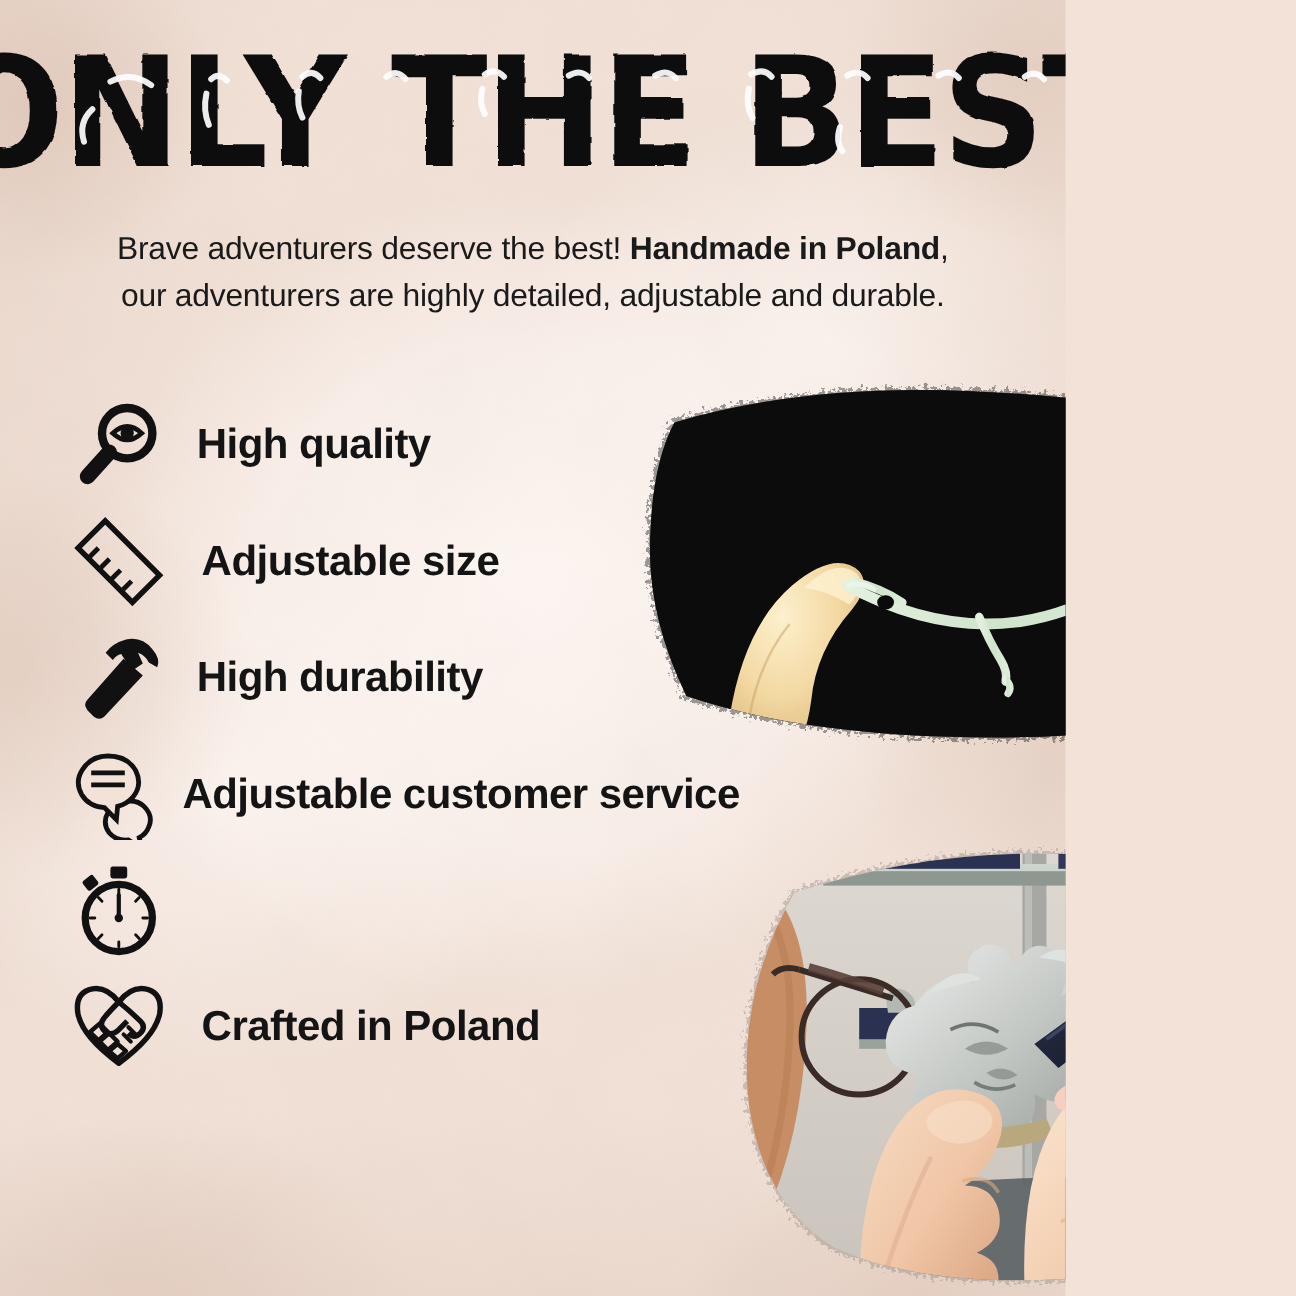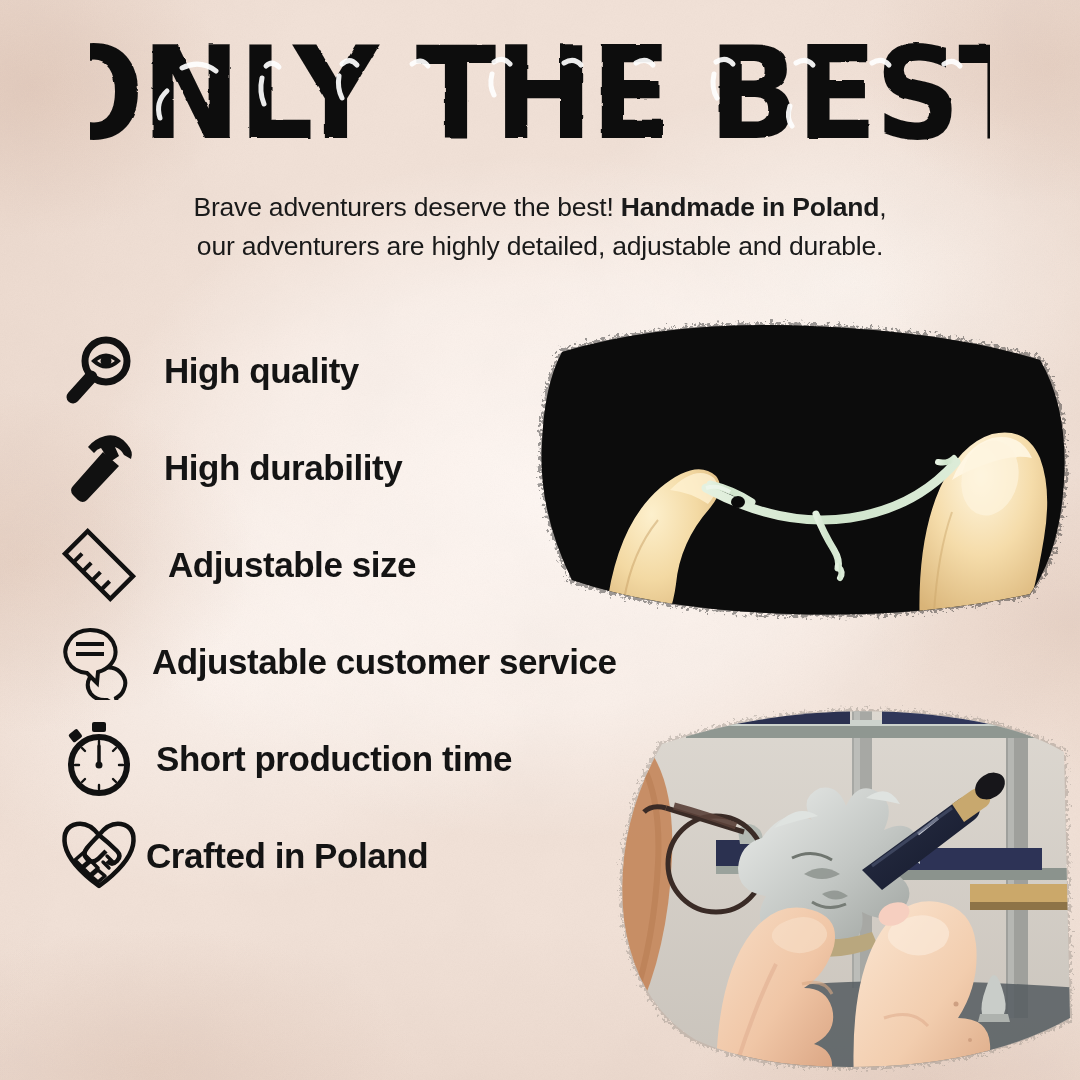--- a/index.html
+++ b/index.html
@@ -2,21 +2,21 @@
 <html><head>
 <meta charset="utf-8">
 <style>
   html,body{margin:0;padding:0;}
   body{
     width:1080px;height:1080px;overflow:hidden;
     font-family:"Liberation Sans", sans-serif;
     background:#f2e2d8;
   }
   .canvas{
-    position:relative;width:1080px;height:1080px;overflow:hidden;
+    position:relative;width:888px;height:1080px;overflow:hidden;
     background:#f2e2d8;
   }
 
   
   .tex{position:absolute;inset:0;pointer-events:none;}
   .tex.t1{
     background:
       radial-gradient(58% 44% at 50% 46%, rgba(255,248,244,.95) 0%, rgba(255,248,244,.62) 45%, rgba(255,248,244,0) 72%),
       radial-gradient(42% 30% at 22% 62%, rgba(253,245,240,.85) 0%, rgba(253,245,240,0) 70%),
       radial-gradient(40% 26% at 78% 26%, rgba(255,250,246,.7) 0%, rgba(255,250,246,0) 72%);
@@ -72,21 +72,21 @@
   .flabel{
     font-size:35px;font-weight:700;color:#141414;
     letter-spacing:-.45px;white-space:nowrap;
     font-family:"Liberation Sans", sans-serif;
     margin-left:14px;
   }
   .frow.r1 .flabel,.frow.r2 .flabel{margin-left:22px;}
   .frow.r3 .flabel{margin-left:26px;}
   .frow.r4 .flabel{margin-left:10px;}
   .frow.r5 .flabel{margin-left:14px;}
-  .frow.r6 .flabel{margin-left:4px;}
+  .frow.r6 .flabel{margin-left:26px;}
 
   
   .photo{position:absolute;overflow:hidden;}
   .photo-top{
     left:520px;top:312px;width:560px;height:318px;z-index:4;
   }
   .photo-bottom{
     left:566px;top:688px;width:514px;height:392px;z-index:5;
   }
   .photo svg{display:block;}
@@ -378,40 +378,40 @@
         <svg width="76" height="76" viewBox="0 0 76 76">
           <circle cx="45" cy="28" r="21" fill="none" stroke="#111" stroke-width="7"></circle>
           <path d="M30 44 L12 64" stroke="#111" stroke-width="13" stroke-linecap="round"></path>
           <path d="M33 28 q12 -11 24 0 q-12 11 -24 0 z" fill="none" stroke="#111" stroke-width="4"></path>
           <circle cx="45" cy="28" r="5.5" fill="#111"></circle>
         </svg>
       </span>
       <span class="flabel">High quality</span>
     </div>
 
-    <div class="frow r2">
-      <span class="ficon">
-        <svg width="76" height="76" viewBox="0 0 76 76">
-          <path d="M44 6 q13 -3 22 8 q7 8 4 15 l-7 -4 q-3 -6 -9 -8 l4 9 -9 6 -9 -14 q-4 1 -7 5 l-6 -6 q6 -8 17 -11 z" fill="#111"></path>
-          <path d="M42 22 L58 36 L26 70 q-4 4 -9 0 l-5 -5 q-4 -5 0 -9 z" fill="#111"></path>
-        </svg>
-      </span>
-      <span class="flabel">High durability</span>
-    </div>
-
     <div class="frow r3">
       <span class="ficon">
         <svg width="76" height="76" viewBox="0 0 76 76">
           <g transform="rotate(-45 38 38)">
             <rect x="22" y="6" width="32" height="64" fill="none" stroke="#111" stroke-width="4.5"></rect>
             <path d="M22 18 h12 M22 31 h12 M22 44 h12 M22 57 h12" stroke="#111" stroke-width="4"></path>
           </g>
         </svg>
       </span>
       <span class="flabel">Adjustable size</span>
+    </div>
+
+    <div class="frow r2">
+      <span class="ficon">
+        <svg width="76" height="76" viewBox="0 0 76 76">
+          <path d="M44 6 q13 -3 22 8 q7 8 4 15 l-7 -4 q-3 -6 -9 -8 l4 9 -9 6 -9 -14 q-4 1 -7 5 l-6 -6 q6 -8 17 -11 z" fill="#111"></path>
+          <path d="M42 22 L58 36 L26 70 q-4 4 -9 0 l-5 -5 q-4 -5 0 -9 z" fill="#111"></path>
+        </svg>
+      </span>
+      <span class="flabel">High durability</span>
     </div>
 
     <div class="frow r4">
       <span class="ficon">
         <svg width="78" height="76" viewBox="0 0 78 76">
           <path d="M44 44 q10 -2 16 4 q8 8 4 17 q-2 6 -8 9 l2 9 -11 -7 q-10 1 -16 -6 q-6 -8 -1 -17 q4 -8 14 -9 z" fill="none" stroke="#111" stroke-width="4"></path>
           <path d="M30 6 q16 0 23 12 q6 12 -2 22 q-5 6 -13 8 l-1 11 -10 -10 q-13 -1 -19 -11 q-6 -11 1 -21 q7 -11 21 -11 z" fill="#f2e2d8" stroke="#111" stroke-width="4"></path>
           <path d="M16 20 h28 M16 30 h28" stroke="#111" stroke-width="4"></path>
         </svg>
       </span>
@@ -431,21 +431,20 @@
               <path d="M38 65 v4"></path>
             <path d="M14 45 h4"></path>
               <path d="M58 45 h4"></path>
             <path d="M21 28 l3 3"></path>
               <path d="M52 59 l3 3"></path>
             <path d="M55 28 l-3 3"></path>
               <path d="M24 59 l-3 3"></path>
           </g>
         </svg>
       </span>
-      <span class="flabel">Short production time</span>
     </div>
 
     <div class="frow r6">
       <span class="ficon">
         <svg width="80" height="76" viewBox="0 0 80 76">
           <path d="M40 68 Q10 46 6 27 Q3 9 18 6 Q30 4 40 17 Q50 4 62 6 Q77 9 74 27 Q70 46 40 68 Z" fill="none" stroke="#111" stroke-width="4.5" stroke-linejoin="round"></path>
           <path d="M40 17 q-8 8 -12 13 q-5 6 0 11 q5 5 11 0 l8 -8" fill="none" stroke="#111" stroke-width="4.5" stroke-linejoin="round"></path>
           <path d="M40 17 q10 8 18 16 q5 5 0 10 q-5 5 -10 0" fill="none" stroke="#111" stroke-width="4.5"></path>
           <g fill="none" stroke="#111" stroke-width="3.6" stroke-linejoin="round">
             <path d="M16 42 l8 -7 7 7 -8 7 z"></path>

